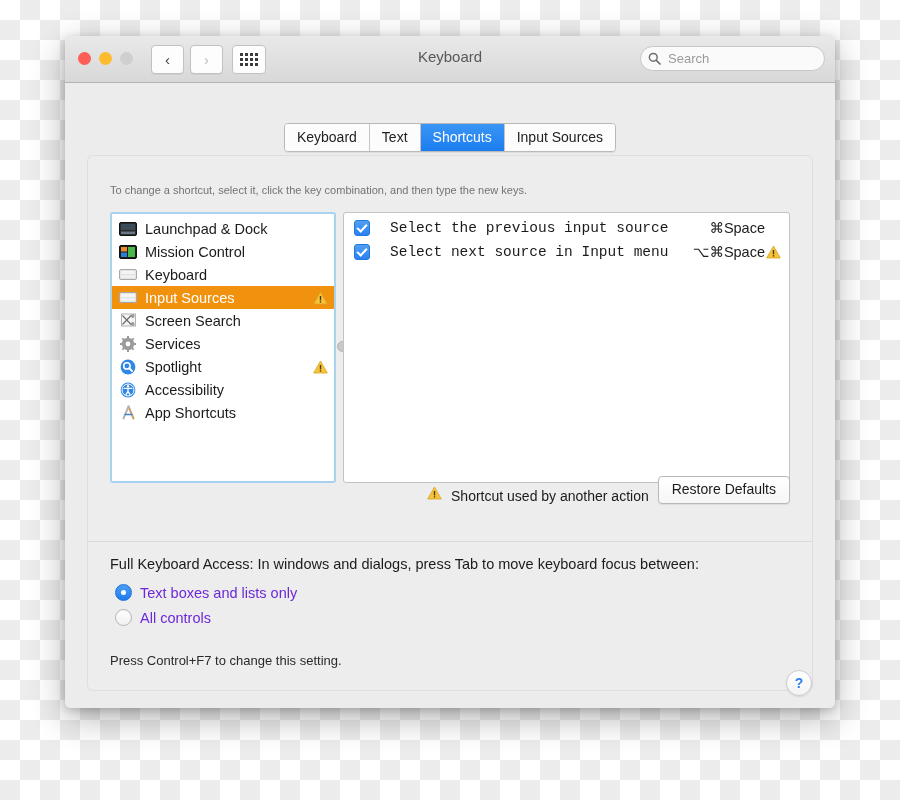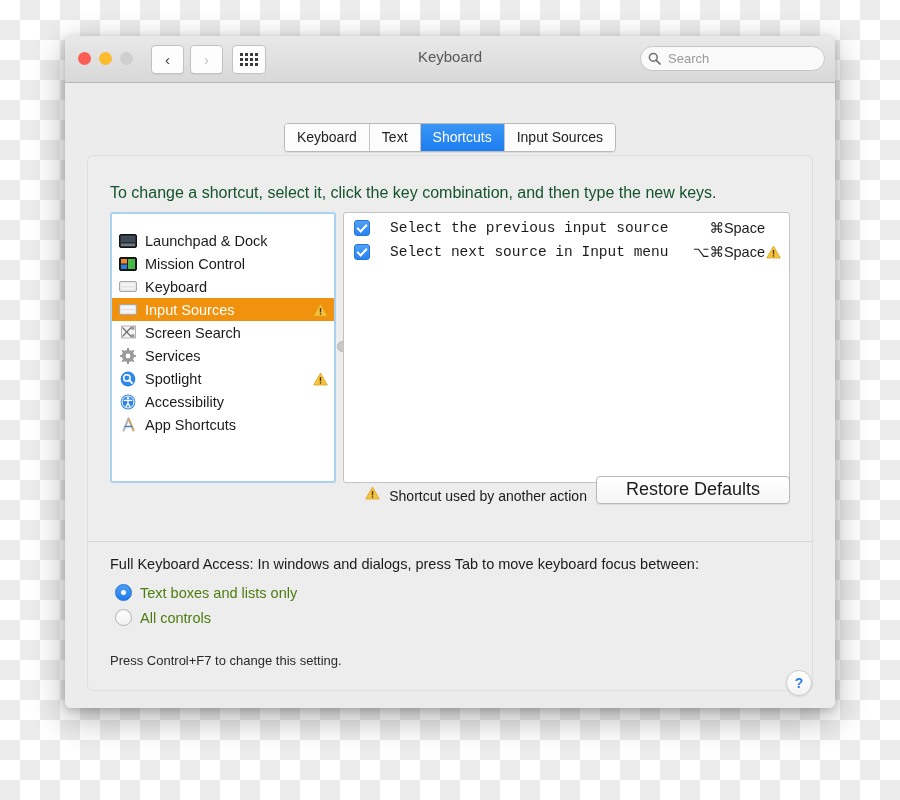--- a/index.html
+++ b/index.html
@@ -171,38 +171,38 @@
     height: 534px;
     background: #ededed;
     border-radius: 5px;
     box-shadow: 0 0 0 1px rgba(0,0,0,0.06);
   }
 
   .hint {
     position: absolute;
     left: 22px;
     top: 28px;
-    font-size: 16px;
-    color: #14532d;
+    font-size: 11px;
+    color: #737373;
   }
 
   
   .listbox {
     position: absolute;
     background: #ffffff;
     box-sizing: border-box;
   }
   .left-list {
     left: 22px;
     top: 56px;
     width: 226px;
     height: 271px;
     border: 2px solid #a8d2f0;
     border-radius: 3px;
-    padding-top: 15px;
+    padding-top: 3px;
   }
   .right-list {
     left: 255px;
     top: 56px;
     width: 447px;
     height: 271px;
     border: 1px solid #c3c3c3;
     border-radius: 3px;
     padding-top: 3px;
   }
@@ -281,22 +281,22 @@
     display: flex;
     align-items: flex-end;
     justify-content: flex-end;
     gap: 9px;
   }
   .legend-text { font-size: 14px; color: #1b1b1b; }
   .btn {
     background: linear-gradient(to bottom, #ffffff, #f6f6f6);
     border: 1px solid #b9b9b9;
     border-radius: 4px;
-    padding: 4px 29px 5px;
-    font-size: 18px;
+    padding: 4px 13px 5px;
+    font-size: 14px;
     color: #1b1b1b;
     box-shadow: 0 1px 1px rgba(0,0,0,0.07);
     line-height: 17px;
   }
 
   .divider {
     position: absolute;
     left: 0; right: 0;
     top: 385px;
     height: 1px;
@@ -310,21 +310,21 @@
     top: 400px;
     font-size: 14.5px;
     color: #1b1b1b;
   }
   .radio-row {
     position: absolute;
     left: 27px;
     display: flex;
     align-items: center;
     font-size: 14.5px;
-    color: #4d7c0f;
+    color: #6d28d9;
     text-align: right;
   }
   .radio-row.r1 { top: 428px; }
   .radio-row.r2 { top: 453px; }
   .radio {
     width: 15px; height: 15px;
     border-radius: 50%;
     background: linear-gradient(to bottom, #ffffff, #f0f0f0);
     border: 1px solid #b5b5b5;
     margin-right: 8px;

